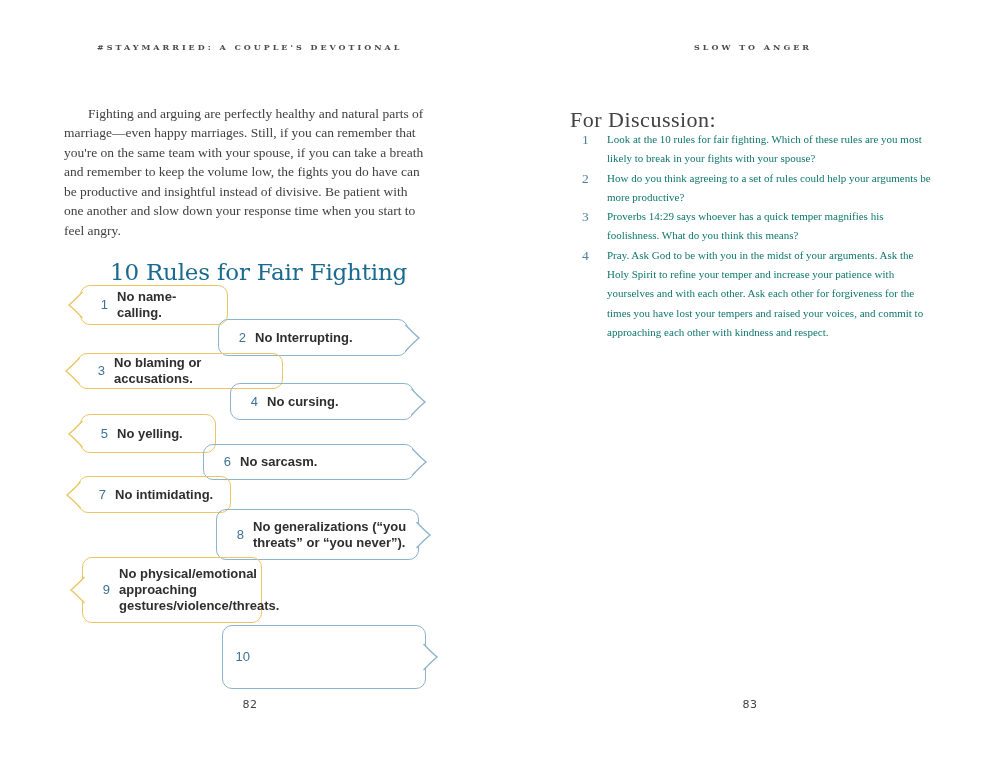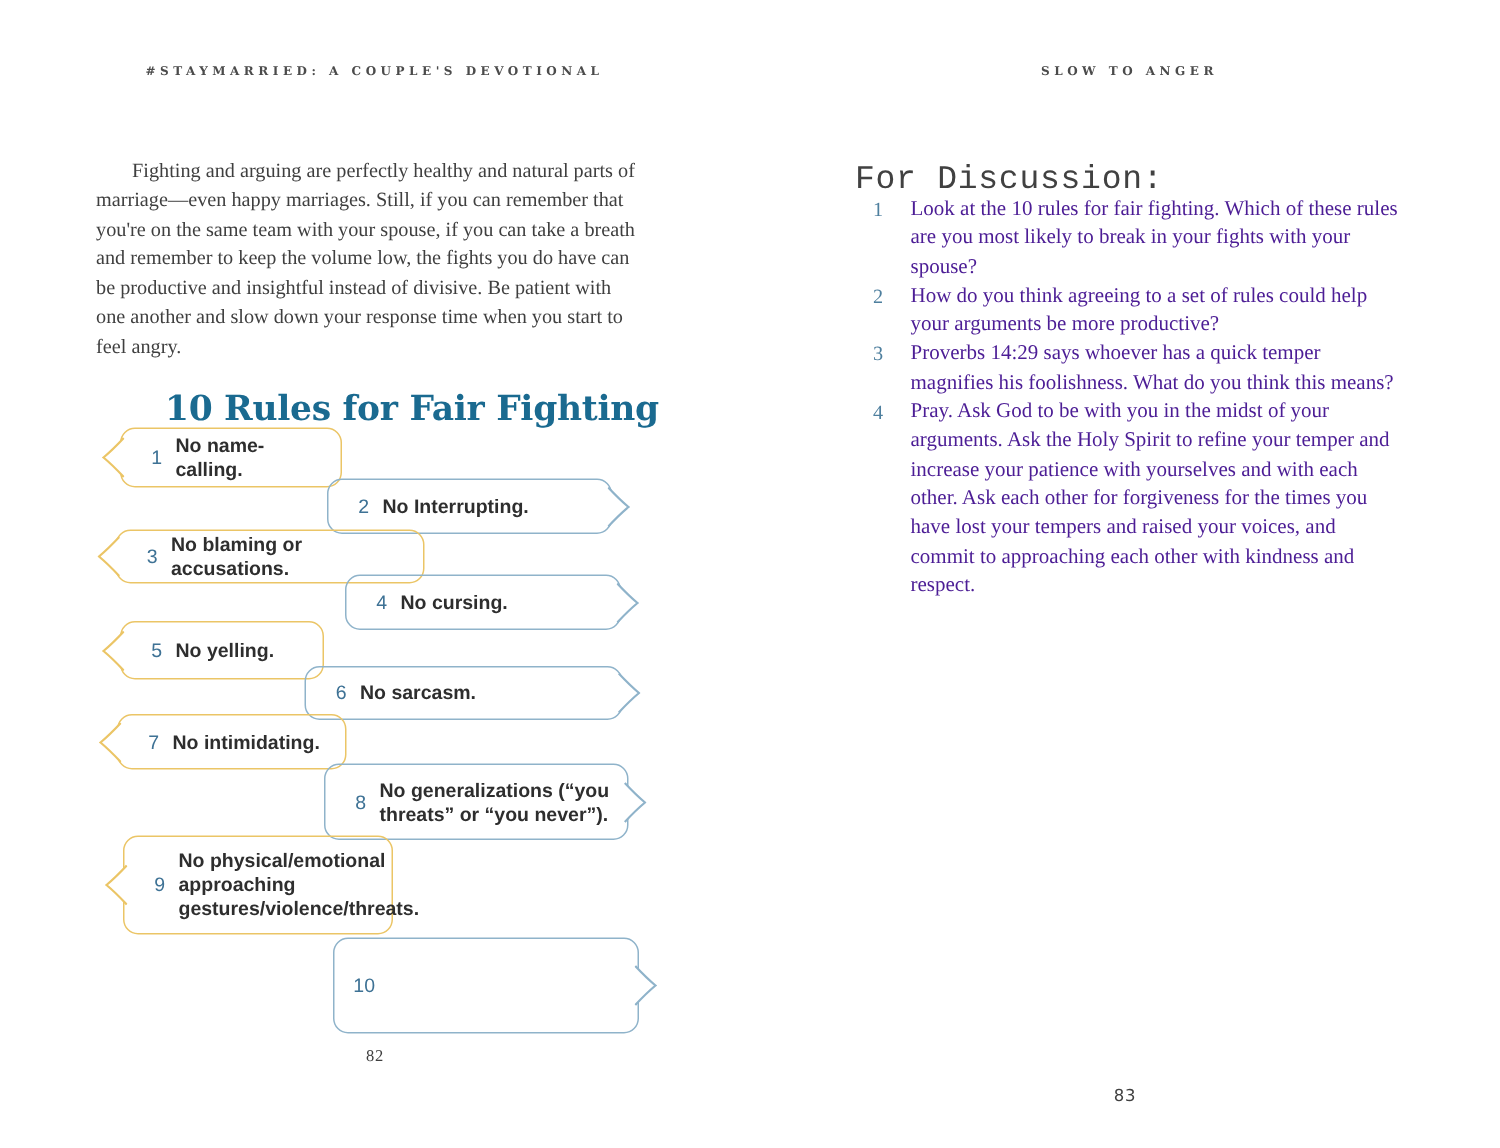--- a/index.html
+++ b/index.html
@@ -19,21 +19,21 @@
   .rh-right{left:603px;}
 
   
   .intro-paragraph{
     position:absolute;left:64px;top:90px;width:362px;
     font-size:13.5px;line-height:19.5px;color:#3f3f3f;
     text-indent:24px;text-align:left;
   }
   .rules-heading{
     position:absolute;left:110px;top:240px;
-    font-family:"DejaVu Serif",serif;font-weight:bold;
+    font-family:"DejaVu Serif",serif;font-weight:normal;
     font-size:23px;letter-spacing:-0.2px;color:#1a6a90;white-space:nowrap;
   }
 
   
   .bubbles{position:absolute;left:0;top:0;width:1000px;height:765px;}
   .bubble{
     position:absolute;box-sizing:border-box;background:transparent;
     border:1.5px solid;border-radius:10px;
     display:flex;align-items:center;gap:9px;
     padding:3px 8px 3px 12px;
@@ -52,39 +52,39 @@
   .b5{left:80px;top:414px;width:136px;height:39px;}
   .b6{left:203px;top:444px;width:212px;height:36px;}
   .b7{left:78px;top:476px;width:153px;height:37px;}
   .b8{left:216px;top:509px;width:203px;height:51px;}
   .b9{left:82px;top:557px;width:180px;height:66px;}
   .b10{left:222px;top:625px;width:204px;height:64px;}
 
   
   .discussion-heading{
     position:absolute;left:570px;top:85px;
-    font-family:Liberation Mono, monospace;font-weight:normal;
+    font-family:Liberation Serif, serif;font-weight:normal;
     font-size:22px;letter-spacing:0.5px;color:#414141;white-space:nowrap;
   }
   .discussion-list{position:absolute;left:582px;top:130px;width:352px;}
   .disc-item{display:flex;align-items:flex-start;}
   .dnum{
     width:25px;flex-shrink:0;
     font-size:13.5px;line-height:19.3px;color:#4e7f9e;
   }
-  .dtext{flex:1;font-size:14px;line-height:19.3px;color:#4c1d95;}
+  .dtext{flex:1;font-size:11px;line-height:19.3px;color:#0f766e;}
 
   
   .page-number{
     position:absolute;top:698px;width:24px;text-align:center;
     font-family:"DejaVu Sans",sans-serif;font-size:11px;
     letter-spacing:0.5px;color:#3f3f3f;
   }
-  .pn-left{left:238px;font-family:Liberation Serif, serif;}
-  .pn-right{left:738px;margin-top:26px;}
+  .pn-left{left:238px;}
+  .pn-right{left:738px;}
 </style>
 </head>
 <body>
 
 <div class="spread">
 
   <div class="running-header rh-left">#STAYMARRIED: A COUPLE'S DEVOTIONAL</div>
 
   <div class="running-header rh-right">SLOW TO ANGER</div>
 

